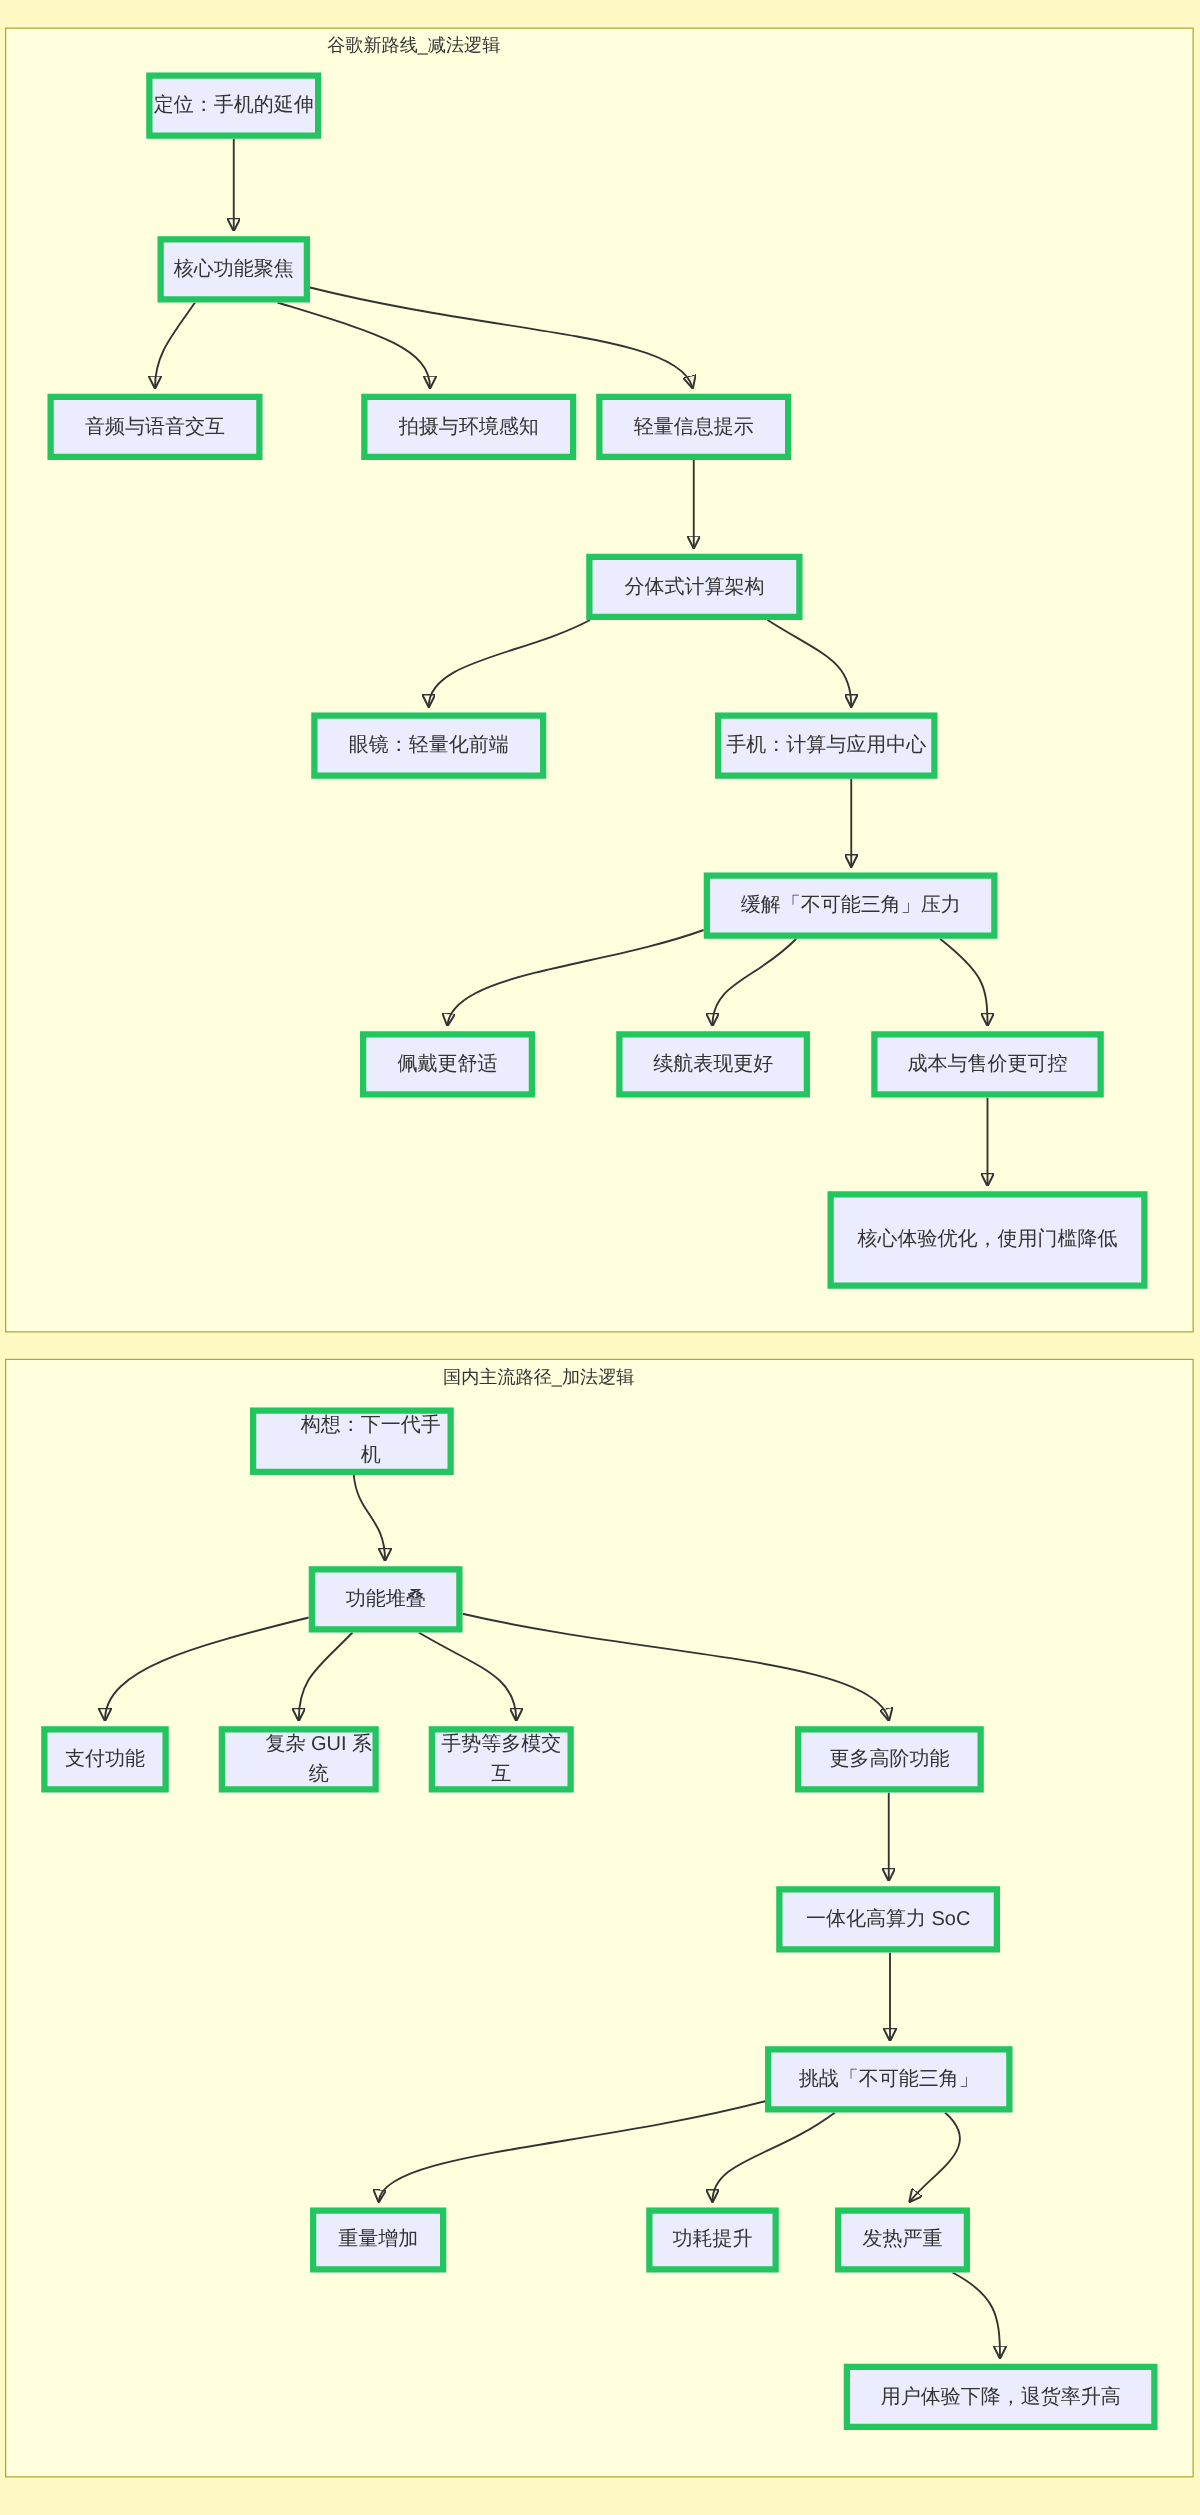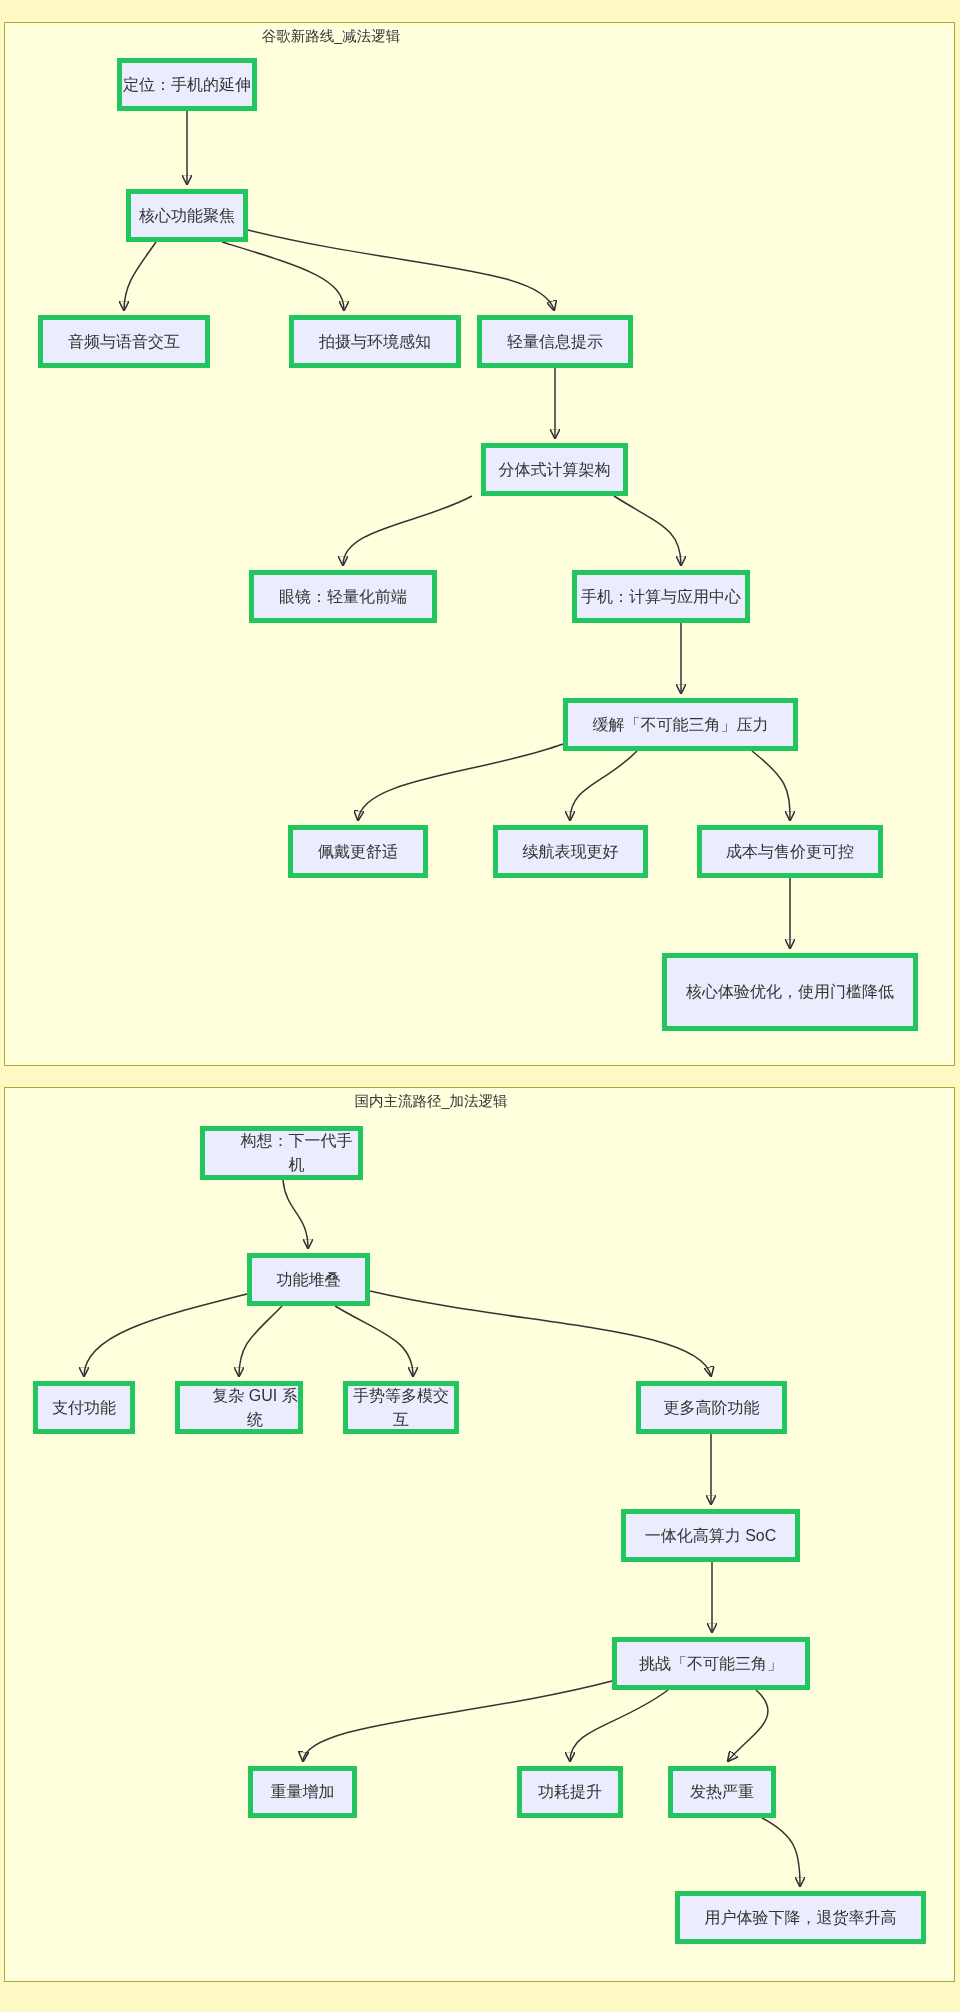--- a/index.html
+++ b/index.html
@@ -66,21 +66,21 @@
     <path d="M668,1690 C620,1726 570,1728 570,1761" marker-end="url(#arrow)"></path>
     <path d="M756,1690 C788,1718 748,1736 728,1761" marker-end="url(#arrow)"></path>
     <path d="M762,1818 C796,1836 800,1852 800,1886" marker-end="url(#arrow)"></path>
   </svg>
 
   <div class="node" style="left:117px; top:58px;  width:140px; height:53px;">定位：手机的延伸</div>
   <div class="node" style="left:126px; top:189px; width:122px; height:53px;">核心功能聚焦</div>
   <div class="node" style="left:38px;  top:315px; width:172px; height:53px;">音频与语音交互</div>
   <div class="node" style="left:258px; top:315px; width:172px; height:53px;margin-left:31px;">拍摄与环境感知</div>
   <div class="node" style="left:477px; top:315px; width:156px; height:53px;">轻量信息提示</div>
-  <div class="node" style="left:481px; top:443px; width:147px; height:53px;">分体式计算架构</div>
+  <div class="node" style="left:469px; top:443px; width:173px; height:53px;">分体式计算架构</div>
   <div class="node" style="left:249px; top:570px; width:188px; height:53px;">眼镜：轻量化前端</div>
   <div class="node" style="left:572px; top:570px; width:178px; height:53px;">手机：计算与应用中心</div>
   <div class="node" style="left:563px; top:698px; width:235px; height:53px;">缓解「不可能三角」压力</div>
   <div class="node" style="left:288px; top:825px; width:140px; height:53px;">佩戴更舒适</div>
   <div class="node" style="left:493px; top:825px; width:155px; height:53px;">续航表现更好</div>
   <div class="node" style="left:697px; top:825px; width:186px; height:53px;">成本与售价更可控</div>
   <div class="node multiline" style="left:662px; top:953px; width:256px; height:78px;">核心体验优化，使用门槛降低</div>
 
   <div class="node" style="left:200px; top:1126px; width:163px; height:54px;padding-left:30px;">构想：下一代手机</div>
   <div class="node" style="left:247px; top:1253px; width:123px; height:53px;">功能堆叠</div>

